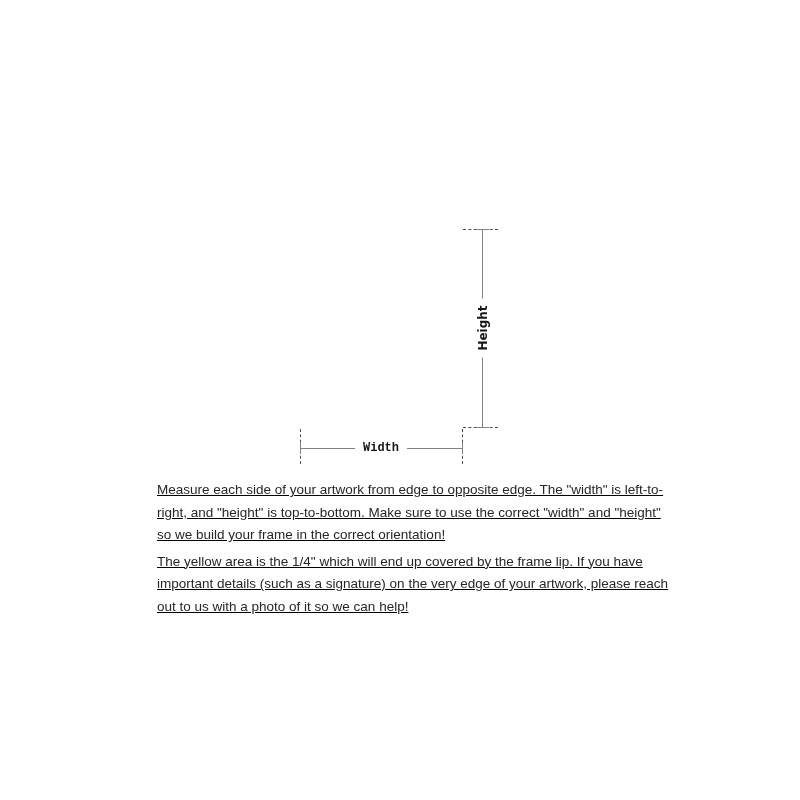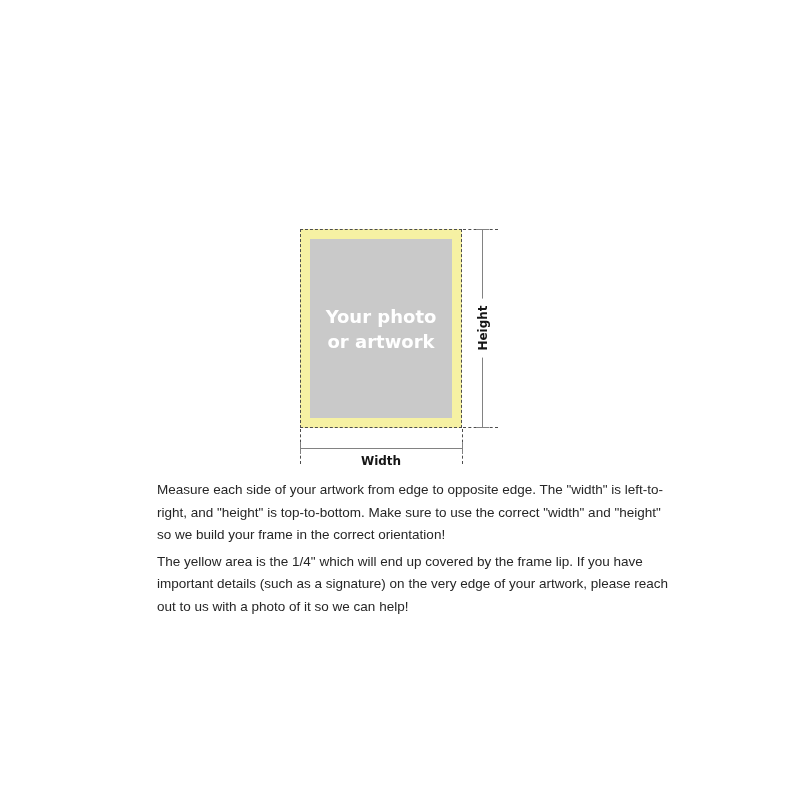--- a/index.html
+++ b/index.html
@@ -94,53 +94,49 @@
     font-size: 12px;
     color: #161616;
     white-space: nowrap;
   }
   .height-label {
     left: 183px; top: 99px;
     padding: 0 7px;
     transform: translate(-50%, -50%) rotate(-90deg);
   }
   .width-label {
-    left: 81px; top: 232px;
+    left: 81px; top: 219px;
     padding: 0 8px;
     transform: translate(-50%, -50%);
+    font-family: Liberation Mono, monospace;
   }
 
   
   .instructions {
     position: absolute;
     left: 157px;
     top: 479px;
     width: 515px;
+    text-decoration: underline;
   }
   .instructions p {
     margin: 0 0 4px 0;
     font-size: 13.5px;
     line-height: 22.5px;
     color: #262626;
   }
 </style>
 </head>
 <body>
 
 <div class="page">
 
 
   <div class="diagram">
 
-    <div class="frame-lip">
-      <div class="artwork">
-        <span class="artwork-label">Your photo
-or artwork</span>
-      </div>
-    </div>
 
     <div class="ext-h ext-top-right"></div>
     <div class="ext-h ext-bottom-right"></div>
     <div class="dim-line-v"></div>
     <div class="cap-h cap-top"></div>
     <div class="cap-h cap-bottom"></div>
     <span class="dim-label height-label">Height</span>
 
     <div class="ext-v ext-below-left"></div>
     <div class="ext-v ext-below-right"></div>

